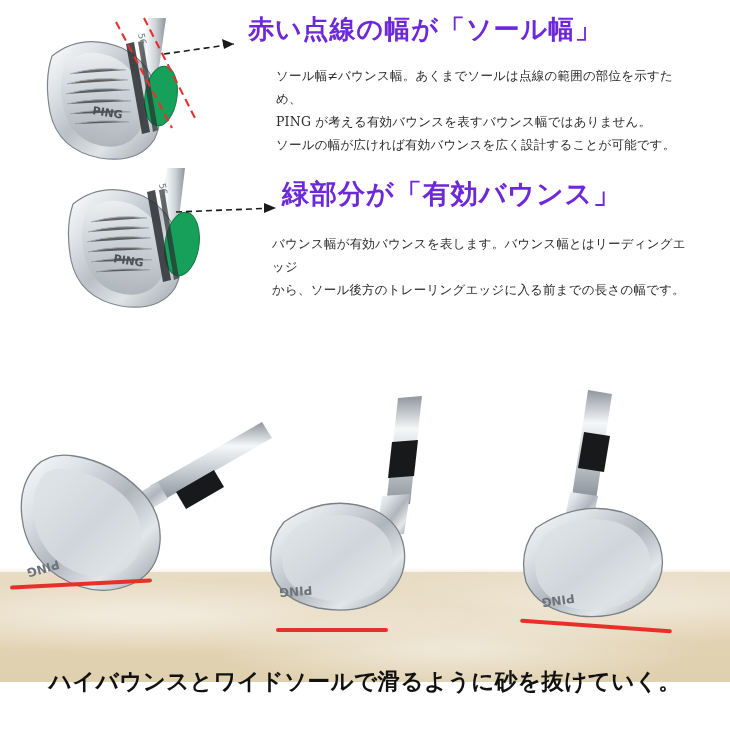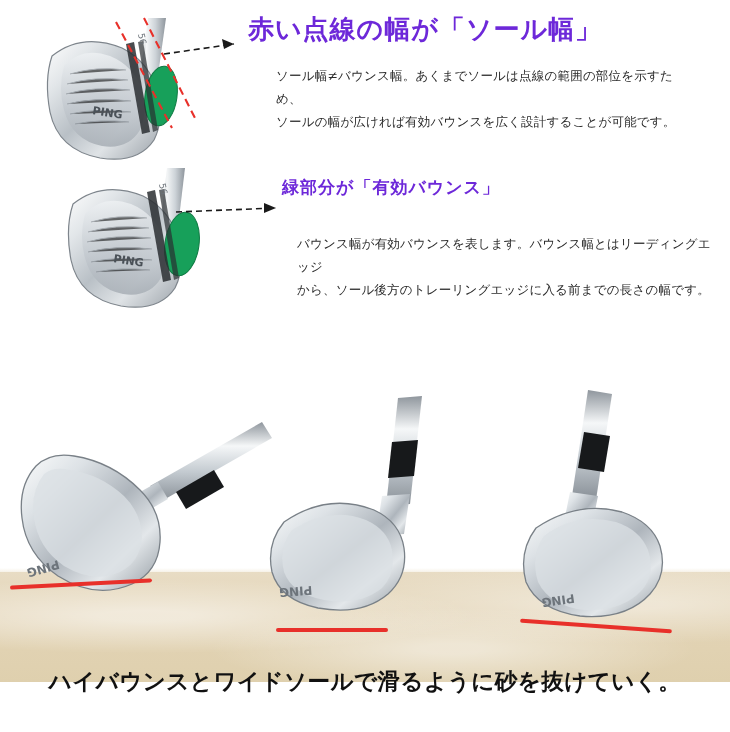--- a/index.html
+++ b/index.html
@@ -22,32 +22,32 @@
   
   .leader { position:absolute; }
 
   .headline {
     font-family:"DejaVu Sans", sans-serif;
     font-weight:bold;
     color:#6d28d9;
     letter-spacing:1px;
   }
   .headline-1 { position:absolute; left:248px; top:12px; font-size:26px; }
-  .headline-2 { position:absolute; left:282px; top:176px; font-size:17px; }
+  .headline-2 { position:absolute; left:282px; top:176px; font-size:27px; }
 
   .body-text {
     position:absolute;
     font-family:"DejaVu Serif", serif;
     font-size:12.5px;
     line-height:1.85;
     color:#2b2b2b;
     letter-spacing:0.2px;
   }
   .body-1 { left:276px; top:64px; width:410px; }
-  .body-2 { left:272px; top:232px; width:415px;margin-left:25px; }
+  .body-2 { left:272px; top:232px; width:415px; }
 
   
   .bottom-section {
     position:absolute; left:0; top:362px; width:730px; height:370px;
     background:#ffffff;
   }
   .sand {
     position:absolute; left:0; top:210px; width:730px; height:110px;
     background:
       radial-gradient(ellipse at 20% 40%, rgba(255,255,255,.5) 0 6%, transparent 40%),
@@ -177,20 +177,21 @@
 
     <svg class="leader" style="left:172px; top:190px;" width="120" height="40">
       <path d="M4 22 L104 18" stroke="#1a1a1a" stroke-width="1.6" stroke-dasharray="6 4" fill="none"></path>
       <polygon points="104,18 92,13 92,23" fill="#1a1a1a"></polygon>
     </svg>
 
     <div class="headline headline-1">赤い点線の幅が「ソール幅」</div>
 
     <div class="body-text body-1">
       <div>ソール幅≠バウンス幅。あくまでソールは点線の範囲の部位を示すため、</div>
+      <div>PING が考える有効バウンスを表すバウンス幅ではありません。</div>
       <div>ソールの幅が広ければ有効バウンスを広く設計することが可能です。</div>
     </div>
 
     <div class="headline headline-2">緑部分が「有効バウンス」</div>
 
     <div class="body-text body-2">
       <div>バウンス幅が有効バウンスを表します。バウンス幅とはリーディングエッジ</div>
       <div>から、ソール後方のトレーリングエッジに入る前までの長さの幅です。</div>
     </div>
   </div>

